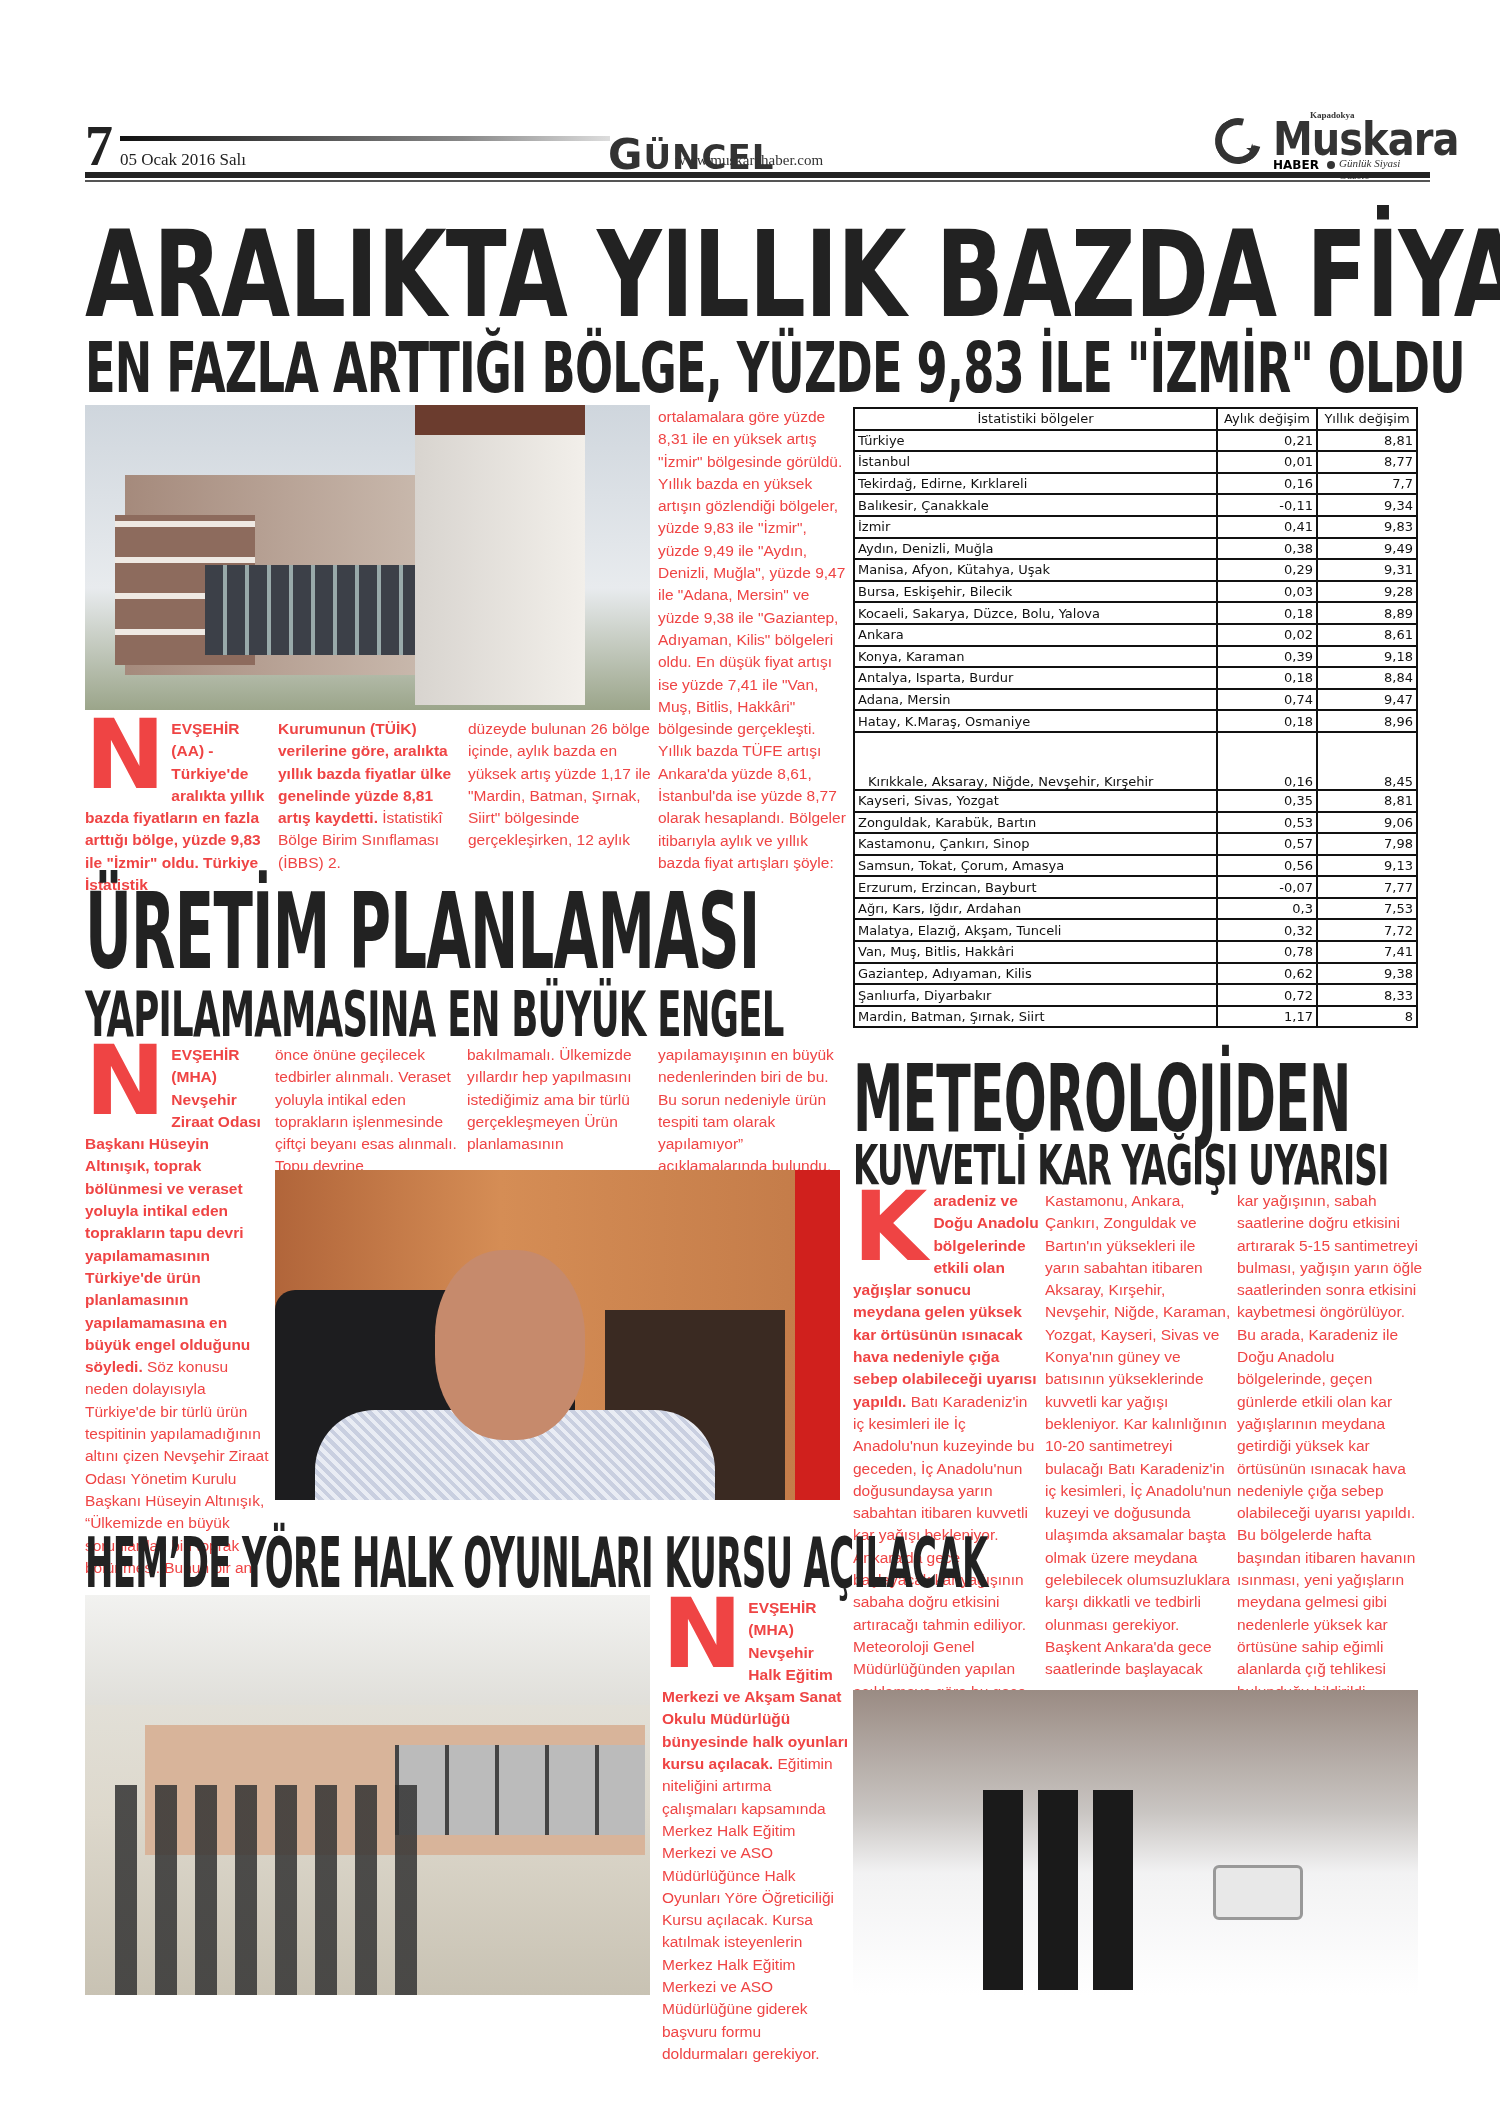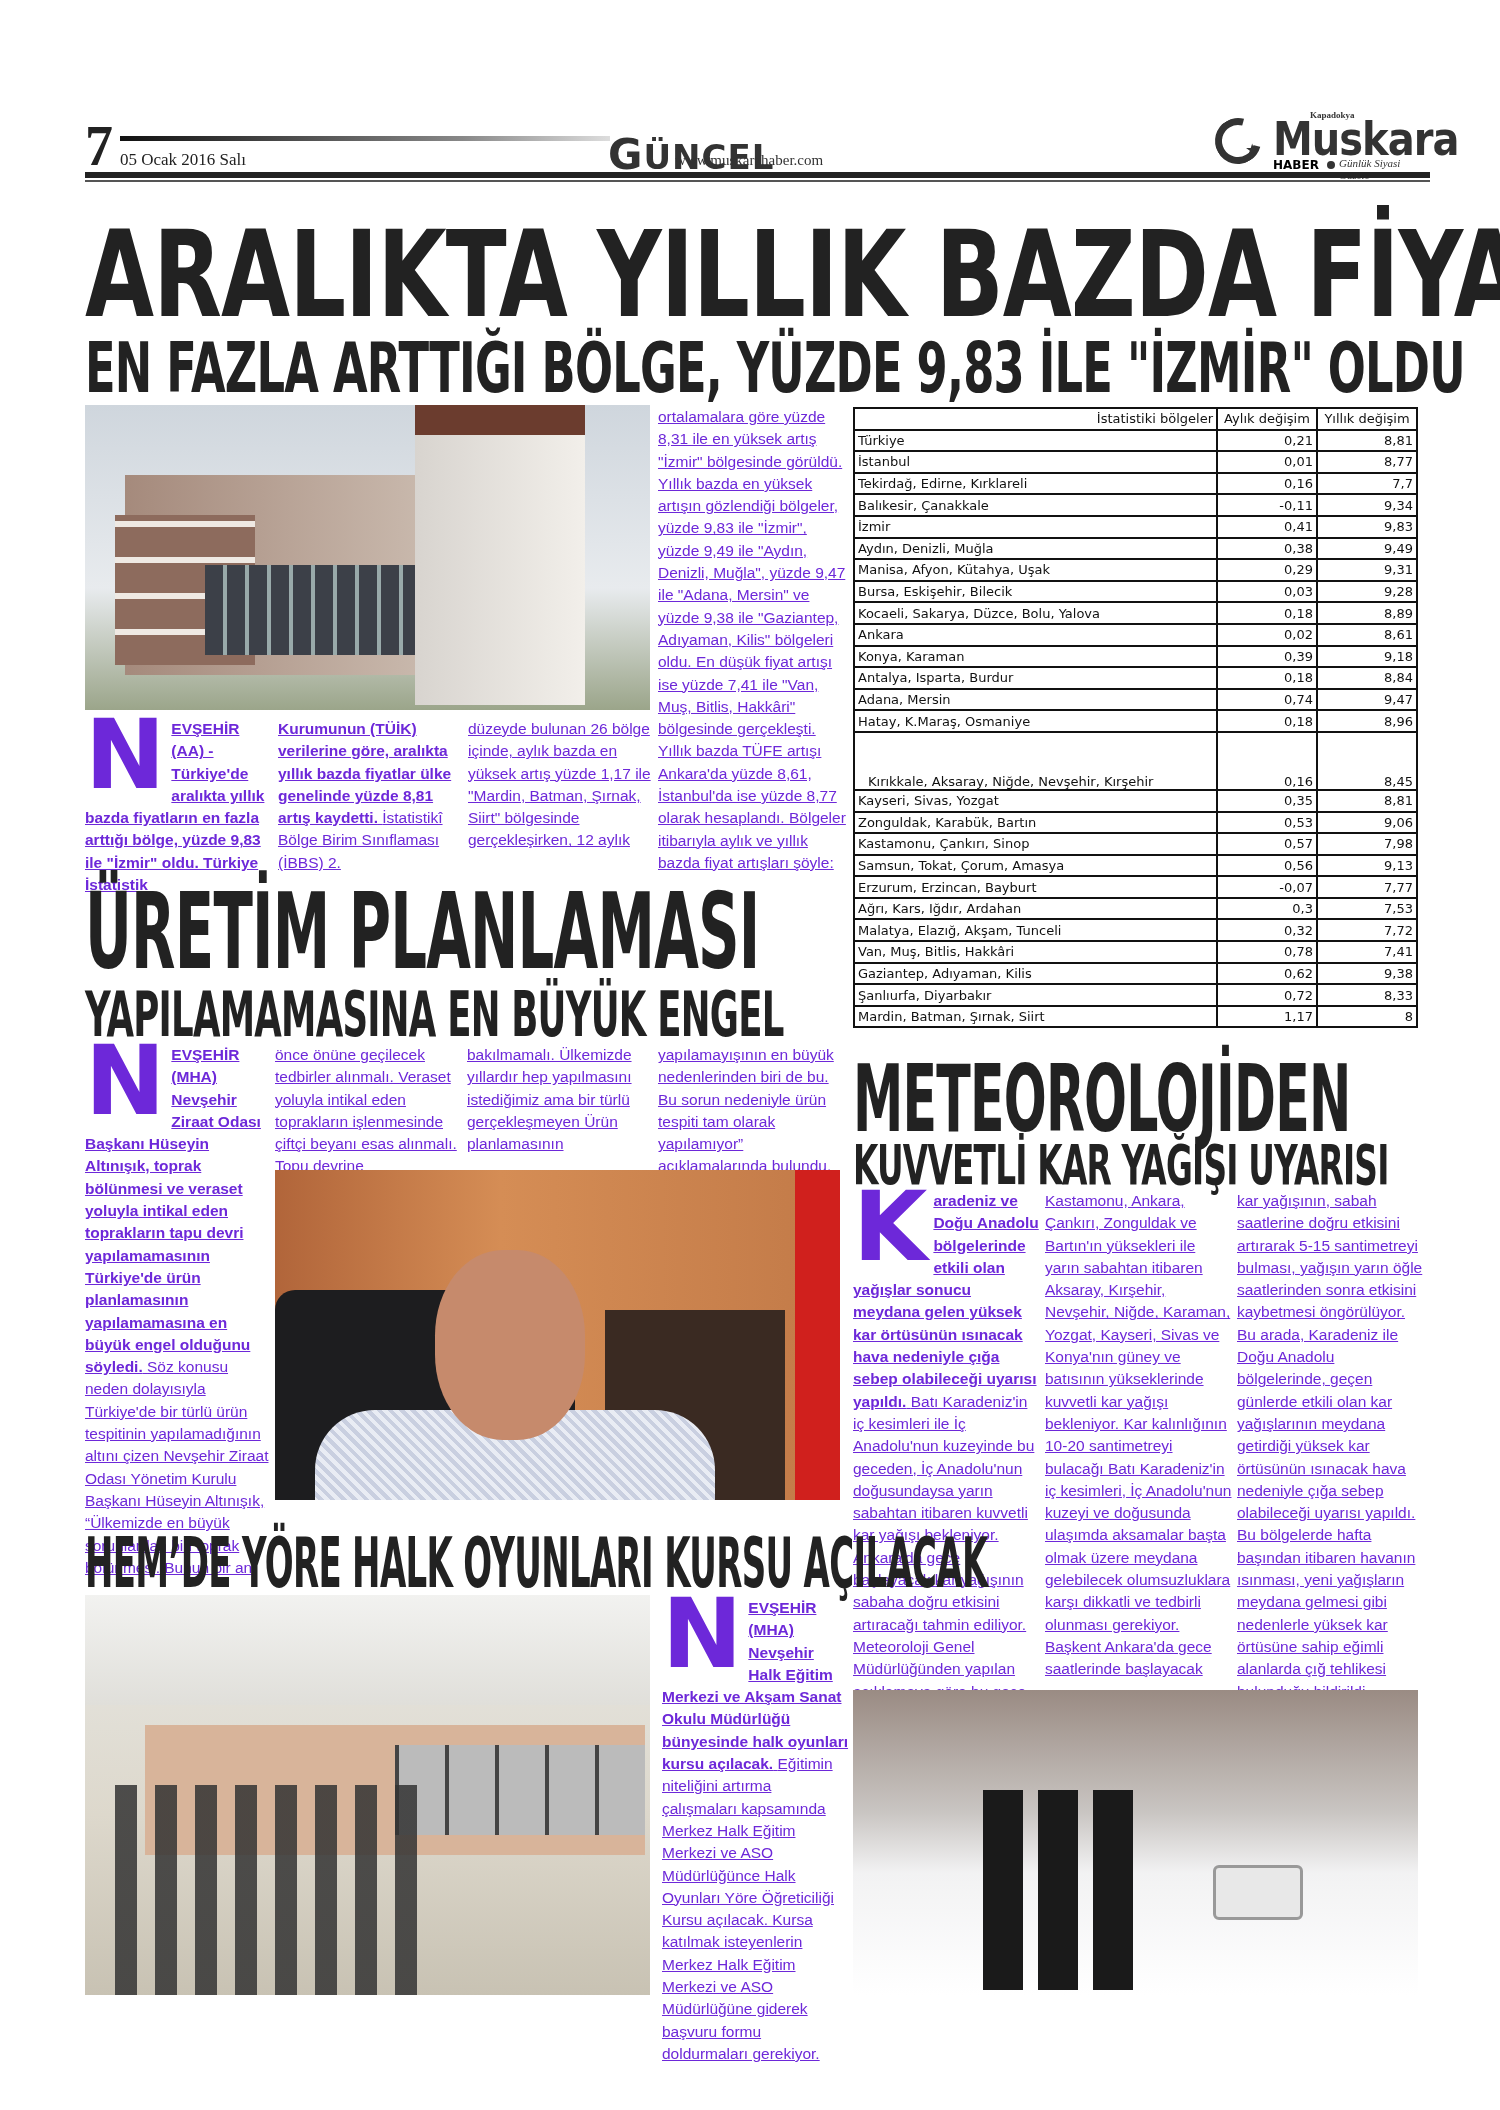--- a/index.html
+++ b/index.html
@@ -52,28 +52,28 @@
   .classroom .ceil { position:absolute; left:0; top:0; width:565px; height:110px; background: linear-gradient(#f2f2f0,#e0dfda); }
   .classroom .wall { position:absolute; left:60px; top:130px; width:500px; height:130px; background: #d8b49a; }
   .classroom .win { position:absolute; left:310px; top:150px; width:250px; height:90px; background: repeating-linear-gradient(90deg,#444 0 4px,#bbb 4px 50px); }
   .classroom .people { position:absolute; left:30px; top:190px; width:320px; height:210px;
       background: repeating-linear-gradient(90deg,#333 0 22px,transparent 22px 40px); opacity:0.85; }
 
   .snow { left: 853px; top: 1690px; width: 565px; height: 305px; background: linear-gradient(#9a8b83, #c9c5c2 40%, #f2f2f3 60%, #fff); }
   .snow .people { position:absolute; left:130px; top:100px; width:160px; height:200px; background: repeating-linear-gradient(90deg,#1a1a1a 0 40px,transparent 40px 55px); }
   .snow .car { position:absolute; left:360px; top:175px; width:90px; height:55px; background:#e8e8e8; border:3px solid #999; border-radius:6px; }
 
-  .text { font-size: 15.5px; line-height: 22.3px; color: #6d28d9; text-decoration: underline; }
+  .text { font-size: 15.5px; line-height: 22.3px; color: #ef4444; }
   .col { position: absolute; }
   .b { font-weight: bold; }
   .dropcap { float: left; font-family: "DejaVu Sans", sans-serif; font-weight: 900; font-size: 96px; line-height: 70px; margin: 2px 6px 0 0; height: 70px; }
 
   table.stats { position: absolute; left: 853px; top: 407px; width: 565px; border-collapse: collapse; font-family: "DejaVu Sans", sans-serif; font-size: 13px; }
   table.stats td, table.stats th { border: 2px solid #111; padding: 0 3px; height: 21.6px; font-weight: normal; color: #111; }
-  table.stats th { text-align: right; }
+  table.stats th { text-align: center; }
   table.stats td.num { text-align: right; width: 100px; }
   table.stats th.numh { width: 100px; text-align: center; border-radius: 9px; }
   table.stats th.numh2 { width: 100px; text-align: center; }
   table.stats tr.tall td { height: 58px; vertical-align: bottom; padding-left: 13px; }
 </style>
 </head>
 <body>
 
 <div class="abs pagenum">7</div>
 <div class="abs hdr-line"></div>

